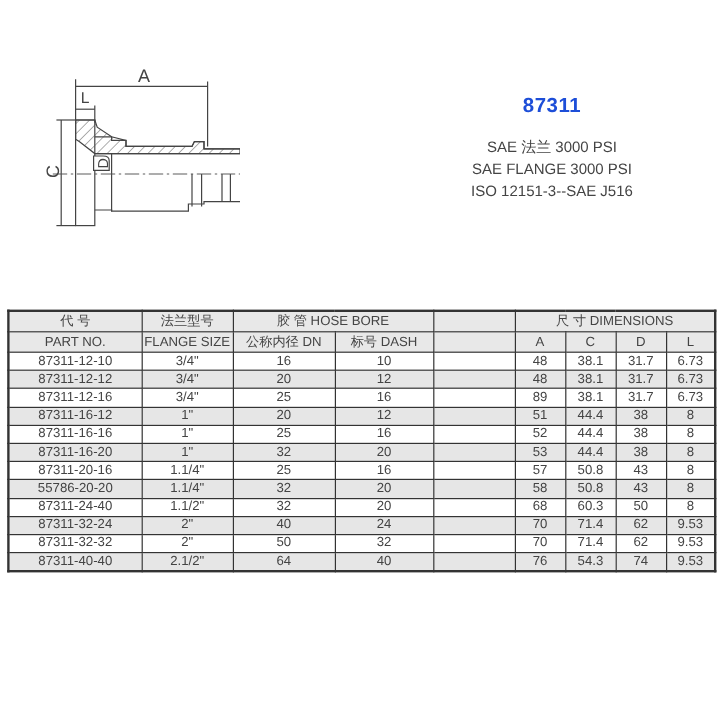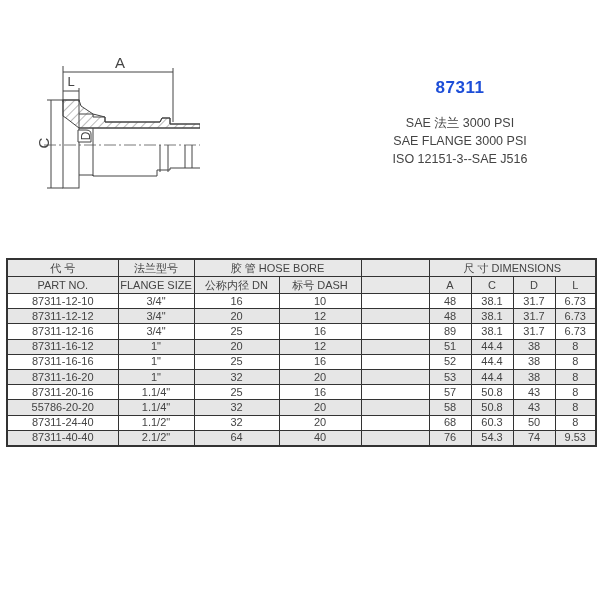--- a/index.html
+++ b/index.html
@@ -196,20 +196,42 @@
         <td>1.1/2"</td>
         <td>32</td>
         <td>20</td>
         <td></td>
         <td>68</td>
         <td>60.3</td>
         <td>50</td>
         <td>8</td>
       </tr>
       <tr>
+        <td>87311-32-24</td>
+        <td>2"</td>
+        <td>40</td>
+        <td>24</td>
+        <td></td>
+        <td>70</td>
+        <td>71.4</td>
+        <td>62</td>
+        <td>9.53</td>
+      </tr>
+      <tr>
+        <td>87311-32-32</td>
+        <td>2"</td>
+        <td>50</td>
+        <td>32</td>
+        <td></td>
+        <td>70</td>
+        <td>71.4</td>
+        <td>62</td>
+        <td>9.53</td>
+      </tr>
+      <tr>
         <td>87311-40-40</td>
         <td>2.1/2"</td>
         <td>64</td>
         <td>40</td>
         <td></td>
         <td>76</td>
         <td>54.3</td>
         <td>74</td>
         <td>9.53</td>
       </tr>

